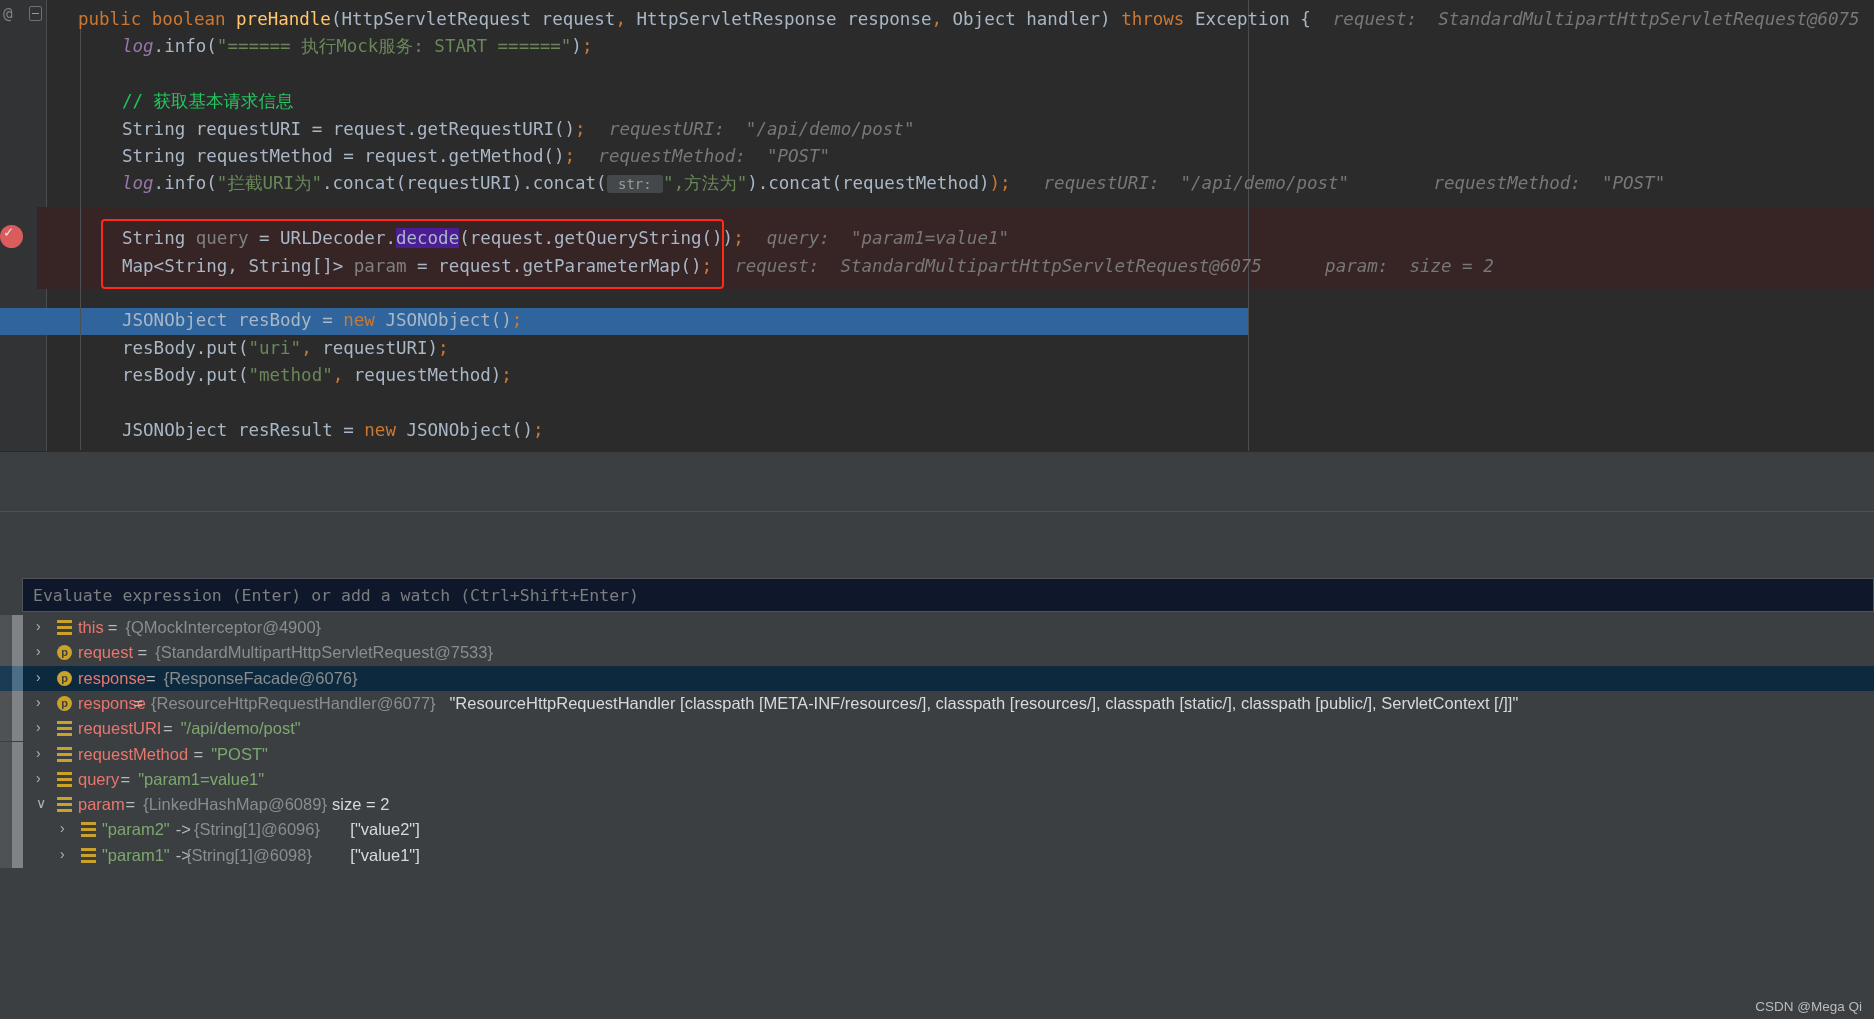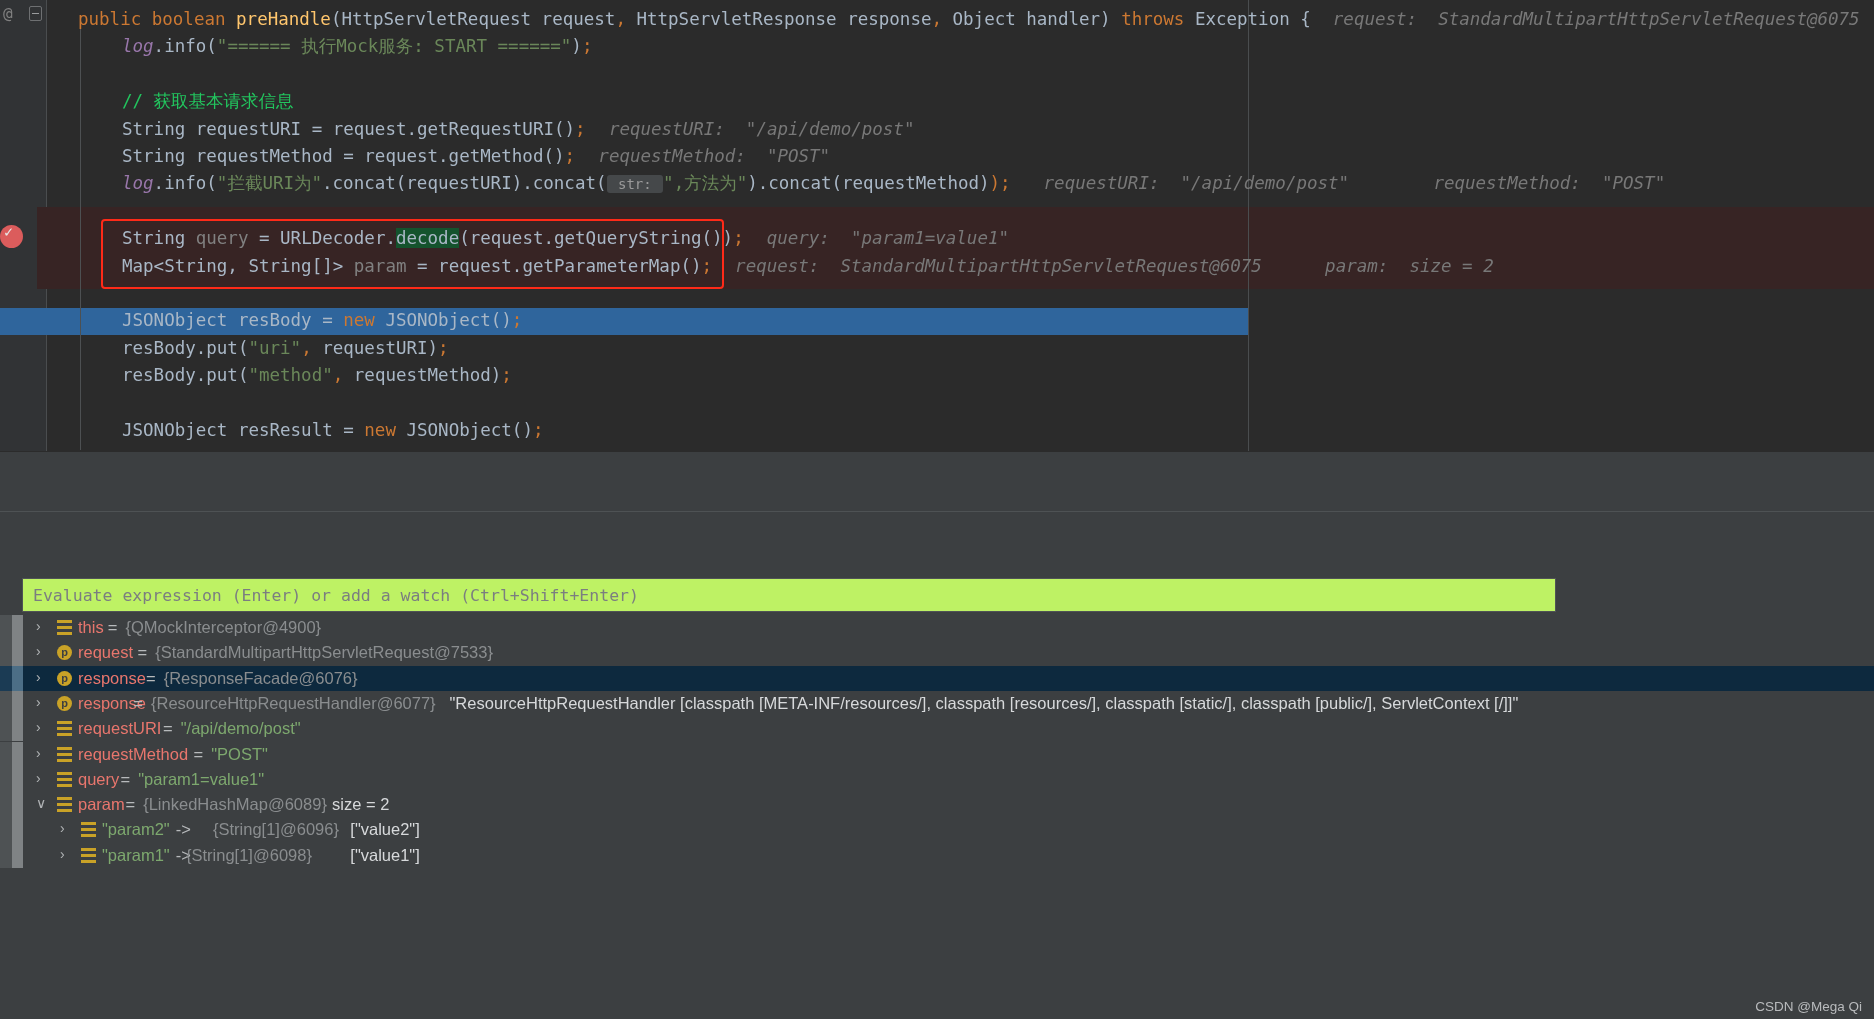--- a/index.html
+++ b/index.html
@@ -69,21 +69,21 @@
   .punc    { color: #a9b7c6; }
   .semi    { color: #cc7832; }
   .param-gray { color: #808080; }
   .hint {
     color: #787878; font-style: italic;
   }
   .hint-chip {
     color: #9a9a9a; font-style: normal; background: #45484a;
     border-radius: 3px; padding: 1px 3px; font-size: 14px;
   }
-  .usage-hl { background: #14532d; }
+  .usage-hl { background: #4c1d95; }
 
   .hl-selected-line {
     position: absolute; left: 37px; width: 1211px; height: 27px;
     background: #2f659c;
   }
   .hl-caret-gutter {
     position: absolute; left: 0px; width: 47px; height: 27px;
     background: #2f659c;
   }
   .exec-band {
@@ -129,22 +129,22 @@
   }
   .debug-toolbar-col {
     position: absolute; left: 0; top: 0; width: 22px; height: 470px;
     background: #3c3f41;
   }
   .collapse-caret {
     position: absolute; left: 0px; top: 95px; width: 14px; height: 14px;
     color: #a9a9a9; font-size: 12px;
   }
   .eval-bar {
-    position: absolute; left: 22px; top: 29px; width: 1534px; height: 34px;
-    background: #bef264; border: 1px solid #4f5355;
+    position: absolute; left: 22px; top: 29px; width: 1852px; height: 34px;
+    background: #0f172a; border: 1px solid #4f5355;
   }
   .eval-placeholder {
     position: absolute; left: 10px; top: 7px;
     color: #7b7e80; font-size: 16.5px; font-family: "DejaVu Sans Mono", monospace;
   }
 
   .vars {
     position: absolute; left: 0; top: 66px; width: 1874px; height: 404px;
     background: #3c3f41;
     font-family: "Liberation Sans", sans-serif;
@@ -315,21 +315,21 @@
           <span class="vref" style="left: 143.2px;">{LinkedHashMap@6089}</span>
           <span class="vplain" style="left: 332px;">size = 2</span>
         </div>
         <div class="var-row" style="top: 202.4px;">
           <div class="var-left-strip"></div>
           <div class="var-left-strip2"></div>
           <span class="twisty" style="left: 60px;">›</span>
           <span class="vicon field-ic" style="left: 81px;"></span>
           <span class="vkey" style="left: 102px;">"param2"</span>
           <span class="veq" style="left: 175.7px;"> -&gt; </span>
-          <span class="vref" style="left: 213px;">{String[1]@6096}</span>
+          <span class="vref" style="left: 194px;">{String[1]@6096}</span>
           <span class="vplain" style="left: 350.3px;">["value2"]</span>
         </div>
         <div class="var-row" style="top: 227.7px;">
           <div class="var-left-strip"></div>
           <div class="var-left-strip2"></div>
           <span class="twisty" style="left: 60px;">›</span>
           <span class="vicon field-ic" style="left: 81px;"></span>
           <span class="vkey" style="left: 102px;">"param1"</span>
           <span class="veq" style="left: 175.7px;"> -&gt; </span>
           <span class="vref" style="left: 186px;">{String[1]@6098}</span>

